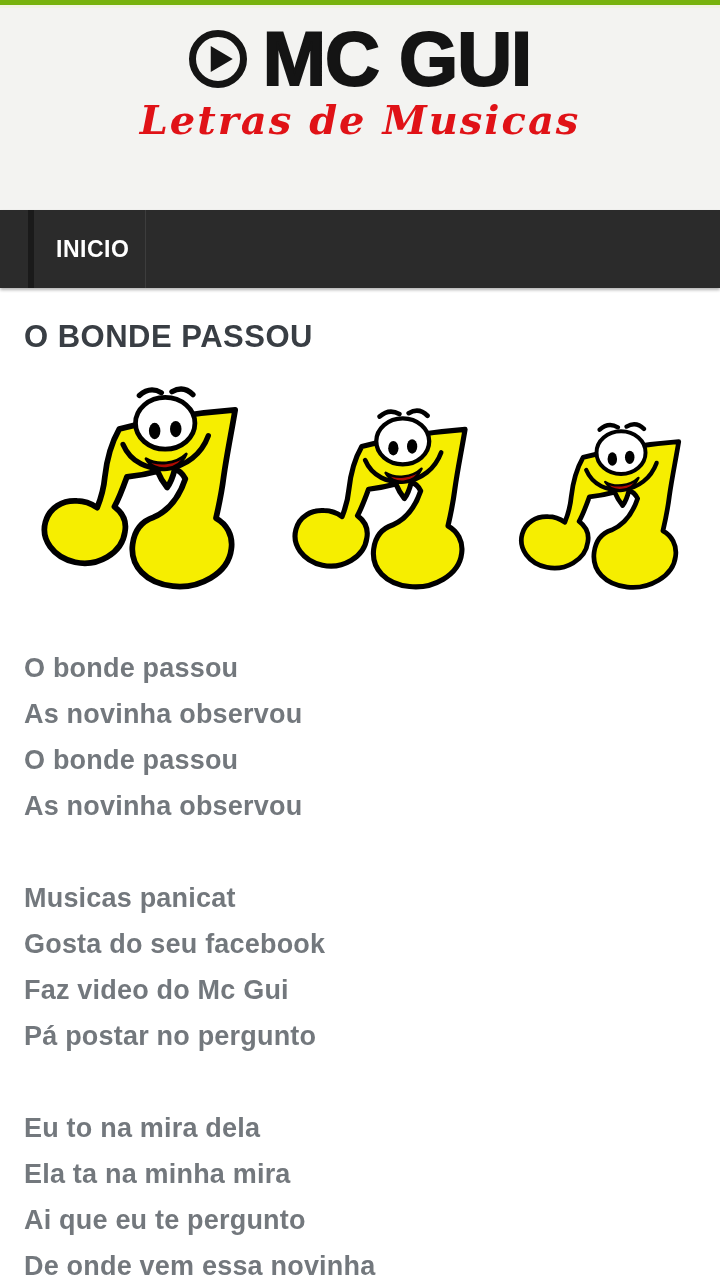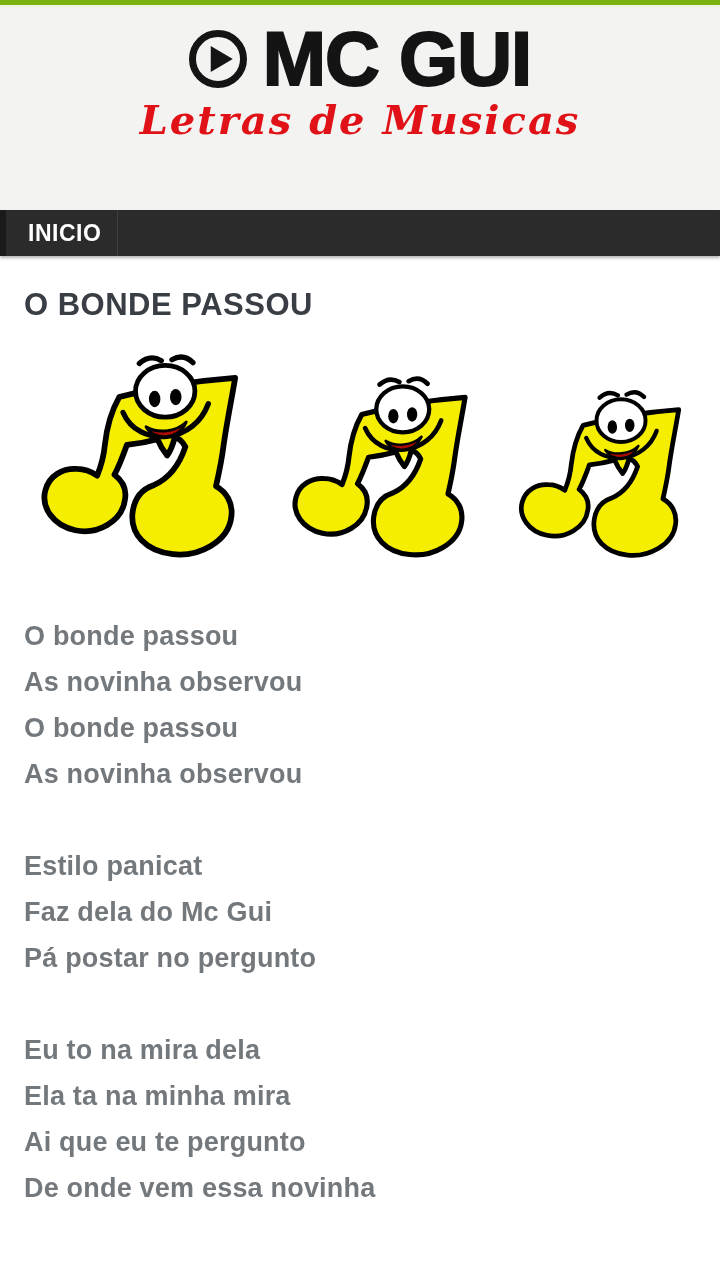--- a/index.html
+++ b/index.html
@@ -53,23 +53,24 @@
   }
   .tagline{
     margin-top:9px;
     font-family:"DejaVu Serif",serif;
     font-style:italic;font-weight:bold;
     font-size:40px;line-height:44px;letter-spacing:2px;
     color:var(--accent-red);
   }
   
   .nav{
-    height:46px;background:var(--nav-bg);
+    height:78px;background:var(--nav-bg);
     display:flex;align-items:stretch;position:relative;
     box-shadow:0 2px 3px rgba(0,0,0,0.3);
+    padding-left:28px;
   }
   .nav-edge{width:6px;background:#1a1a1a;}
   .nav-item{
     display:flex;align-items:center;
     padding:0 16px 0 22px;
     border-right:1px solid var(--nav-divider);
     color:#ffffff;font-weight:bold;font-size:23px;
     letter-spacing:0.5px;cursor:pointer;
   }
   
@@ -164,22 +165,23 @@
   </div>
 
   <div class="lyrics">
     <div class="stanza">
       <p class="lyric-line">O bonde passou</p>
       <p class="lyric-line">As novinha observou</p>
       <p class="lyric-line">O bonde passou</p>
       <p class="lyric-line">As novinha observou</p>
     </div>
     <div class="stanza">
-      <p class="lyric-line">Estilo panicat</p>
-      <p class="lyric-line">Faz dela do Mc Gui</p>
+      <p class="lyric-line">Musicas panicat</p>
+      <p class="lyric-line">Gosta do seu facebook</p>
+      <p class="lyric-line">Faz video do Mc Gui</p>
       <p class="lyric-line">Pá postar no pergunto</p>
     </div>
     <div class="stanza">
       <p class="lyric-line">Eu to na mira dela</p>
       <p class="lyric-line">Ela ta na minha mira</p>
       <p class="lyric-line">Ai que eu te pergunto</p>
       <p class="lyric-line">De onde vem essa novinha</p>
     </div>
   </div>
 </main>

